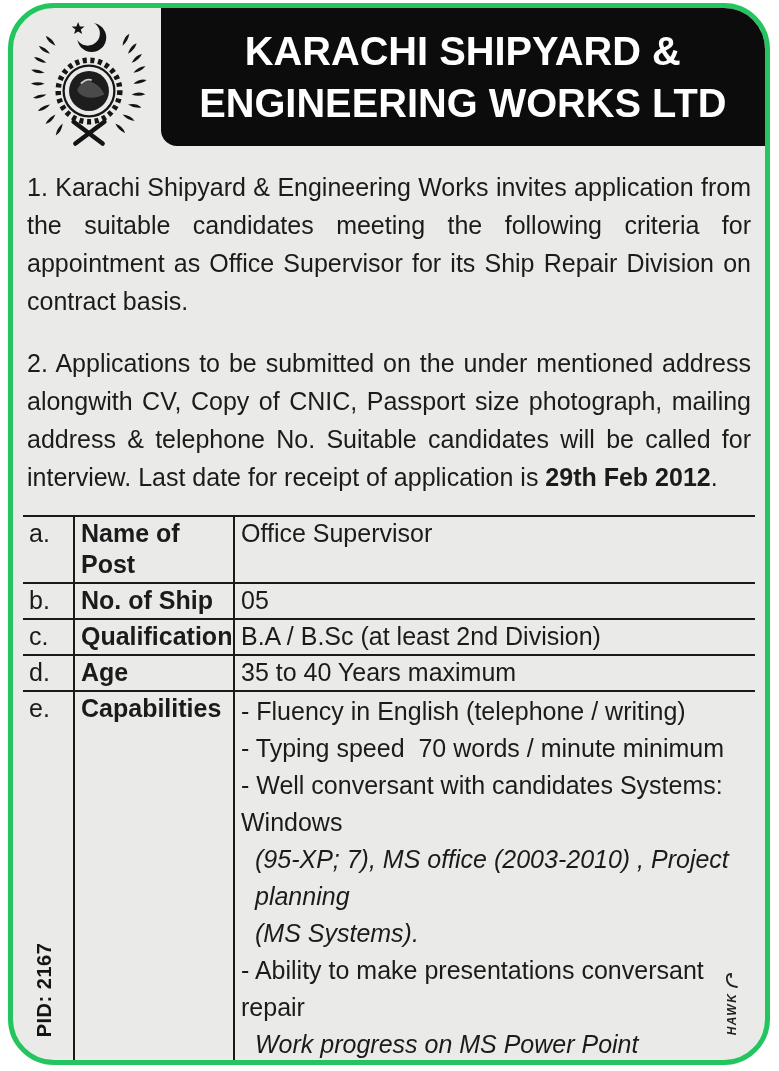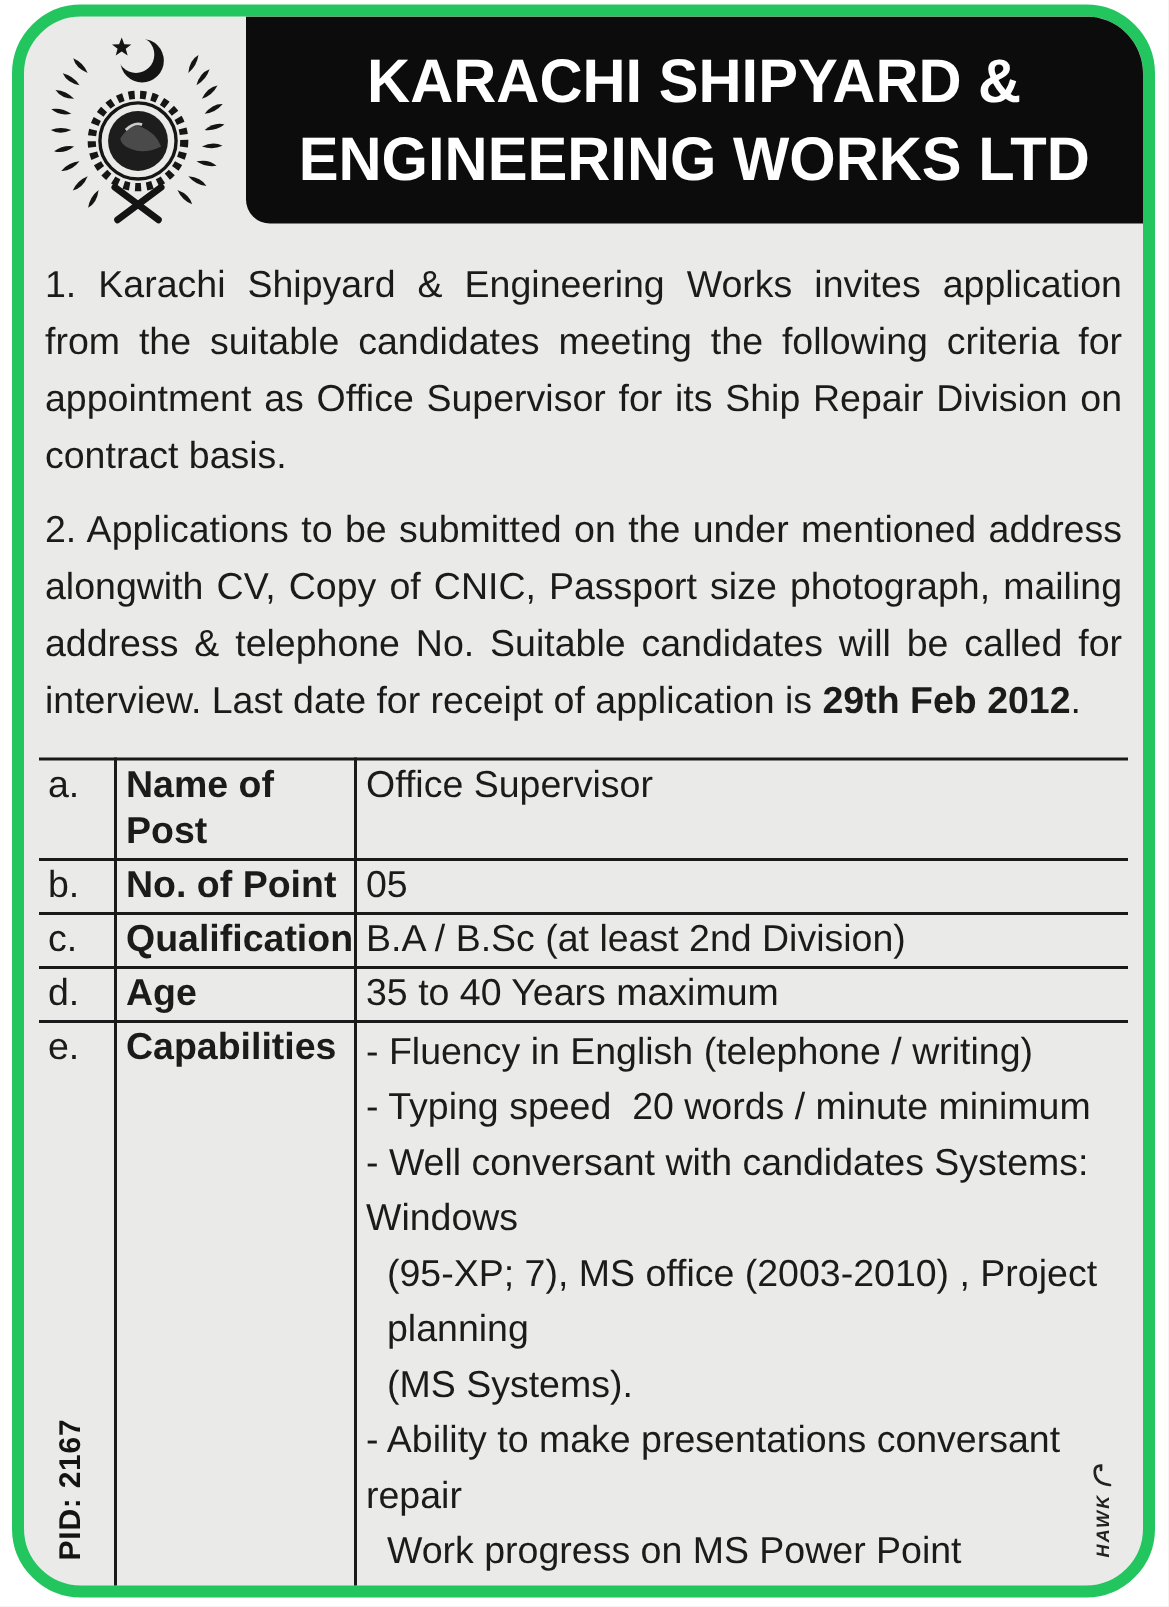--- a/index.html
+++ b/index.html
@@ -3,21 +3,21 @@
 <meta charset="utf-8">
 <style>
   html,body{margin:0;padding:0;}
   body{
     width:779px;height:1071px;position:relative;background:#ffffff;
     font-family:"Liberation Sans","DejaVu Sans",sans-serif;color:#1b1b1b;
     -webkit-font-smoothing:antialiased;
   }
   .frame{
     position:absolute;left:8px;top:3px;width:762px;height:1062px;
-    box-sizing:border-box;border:8px solid #22c55e;border-radius:46px;
+    box-sizing:border-box;border:5px solid #22c55e;border-radius:46px;
     background:#eaeae8;overflow:hidden;
   }
   
   .header-band{
     position:absolute;left:148px;top:0;right:0;height:138px;
     background:#0c0c0c;border-radius:0 0 0 16px;
     display:flex;flex-direction:column;justify-content:center;align-items:center;
   }
   .org-title{
     color:#ffffff;font-weight:700;font-size:41px;line-height:52px;
@@ -29,36 +29,36 @@
   .logo-panel svg{position:absolute;left:8px;top:2px;}
   
   .content{
     position:absolute;left:0;right:0;top:138px;bottom:0;
     padding:12px 10px 2px 10px;box-sizing:border-box;
   }
   .para{
     margin:10px 4px 0 4px;font-size:25px;line-height:38px;
     text-align:justify;color:#1b1b1b;
   }
-  .para.second{margin-top:11px;}
+  .para.second{margin-top:24px;}
   .para b{font-weight:700;}
   
   table.criteria{
     width:100%;border-collapse:collapse;margin-top:19px;table-layout:fixed;
   }
   table.criteria td{
     border:2px solid #1a1a1a;font-size:25px;vertical-align:top;
     padding:1px 6px 2px 6px;line-height:31px;
   }
   td.key{width:38px;text-align:left;padding-left:12px;}
   td.lbl{width:146px;font-weight:bold;}
   td.val{}
   td.val.bold{font-weight:400;}
   .cap-line{line-height:37px;white-space:pre-wrap;}
-  .cap-line.indent{padding-left:14px;}
+  .cap-line.indent{padding-left:14px;font-style:italic;}
   
   table.criteria td:first-child{border-left:none;}
   table.criteria td:last-child{border-right:none;}
   .pid{
     position:absolute;left:-28px;top:970px;width:120px;height:24px;
     transform:rotate(-90deg);text-align:center;
     font-size:20px;font-weight:700;color:#141414;letter-spacing:0.5px;
   }
   .hawk{
     position:absolute;left:681px;top:984px;width:76px;height:22px;
@@ -130,39 +130,39 @@
 
     <table class="criteria">
       <tbody>
         <tr>
           <td class="key">a.</td>
           <td class="lbl">Name of Post</td>
           <td class="val bold">Office Supervisor</td>
         </tr>
         <tr>
           <td class="key">b.</td>
-          <td class="lbl">No. of Point</td>
+          <td class="lbl">No. of Ship</td>
           <td class="val">05</td>
         </tr>
         <tr>
           <td class="key">c.</td>
           <td class="lbl">Qualification</td>
           <td class="val">B.A / B.Sc (at least 2nd Division)</td>
         </tr>
         <tr>
           <td class="key">d.</td>
           <td class="lbl">Age</td>
           <td class="val">35 to 40 Years maximum</td>
         </tr>
         <tr>
           <td class="key">e.</td>
           <td class="lbl">Capabilities</td>
           <td class="val">
             <div class="cap-line">- Fluency in English (telephone / writing)</div>
-            <div class="cap-line">- Typing speed  20 words / minute minimum</div>
+            <div class="cap-line">- Typing speed  70 words / minute minimum</div>
             <div class="cap-line">- Well conversant with candidates Systems: Windows</div>
             <div class="cap-line indent">(95-XP; 7), MS office (2003-2010) , Project planning</div>
             <div class="cap-line indent">(MS Systems).</div>
             <div class="cap-line">- Ability to make presentations conversant repair</div>
             <div class="cap-line indent">Work progress on MS Power Point independently.</div>
 
           </td>
         </tr>
 
       </tbody>

